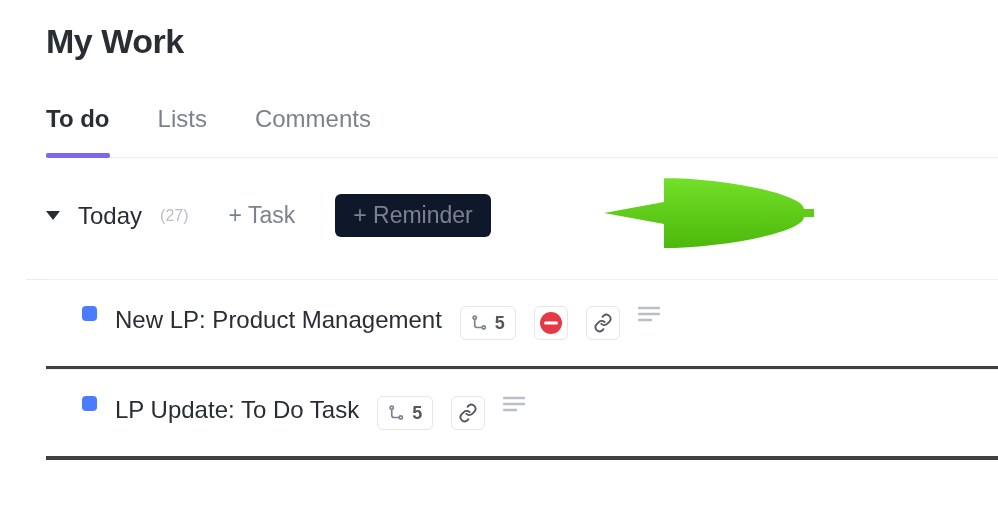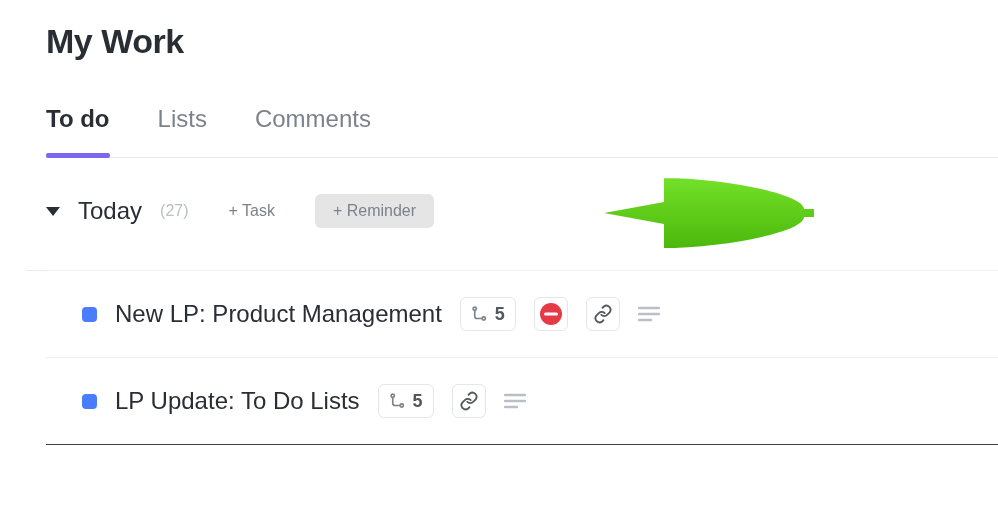--- a/index.html
+++ b/index.html
@@ -70,55 +70,55 @@
       font-weight: 400;
       color: #292d34;
     }
     .section-count {
       font-size: 16px;
       font-weight: 400;
       color: #b9bec7;
       margin-left: 6px;
     }
     .add-btn {
-      font-size: 16px;
+      font-size: 23px;
       color: #7c828d;
       padding: 8px 18px;
       border-radius: 6px;
       cursor: pointer;
       margin-left: 10px;
       display: flex;
       align-items: center;
       gap: 6px;
       justify-content: flex-end;
     }
     .add-btn.highlight {
-      background: #e5e5e5;
+      background: #0f172a;
     }
     .arrow-wrap {
       position: absolute;
       left: 558px;
       top: -26px;
       pointer-events: none;
     }
     .divider {
       height: 1px;
       background: #e9ebf0;
       margin-top: 42px;
       margin-left: -20px;
     }
     .task-list {
       margin-top: 0;
     }
     .task-row {
       display: flex;
-      align-items: center;
+      align-items: flex-start;
       padding: 26px 0 26px 36px;
       border-top: 1px solid #f0f1f3;
-      border-bottom: 1px solid #404040;
+      border-bottom: 4px solid #404040;
       margin-top: -1px;
       gap: 18px;
     }
     .task-dot {
       width: 15px;
       height: 15px;
       background: #4a7cff;
       border-radius: 4px;
       cursor: pointer;
     }
@@ -250,21 +250,21 @@
         <svg width="22" height="16" viewBox="0 0 22 16" fill="none" stroke="#b9bec7" stroke-width="2.4" stroke-linecap="round">
           <line x1="1" y1="2" x2="21" y2="2"></line>
           <line x1="1" y1="8" x2="21" y2="8"></line>
           <line x1="1" y1="14" x2="13" y2="14"></line>
         </svg>
       </span>
     </div>
 
     <div class="task-row">
       <span class="task-dot"></span>
-      <span class="task-title">LP Update: To Do Lists</span>
+      <span class="task-title">LP Update: To Do Task</span>
       <span class="badge">
         <svg class="subtask-icon" width="18" height="18" viewBox="0 0 24 24" fill="none" stroke="currentColor" stroke-width="2.2">
           <circle cx="5" cy="5" r="2.2"></circle>
           <circle cx="17" cy="18" r="2.2"></circle>
           <path d="M5 7 V15 Q5 18 8 18 H14.5"></path>
         </svg>
         <span>5</span>
       </span>
       <span class="link-badge">
         <svg width="20" height="20" viewBox="0 0 24 24" fill="none" stroke="#54575d" stroke-width="2.2" stroke-linecap="round">

